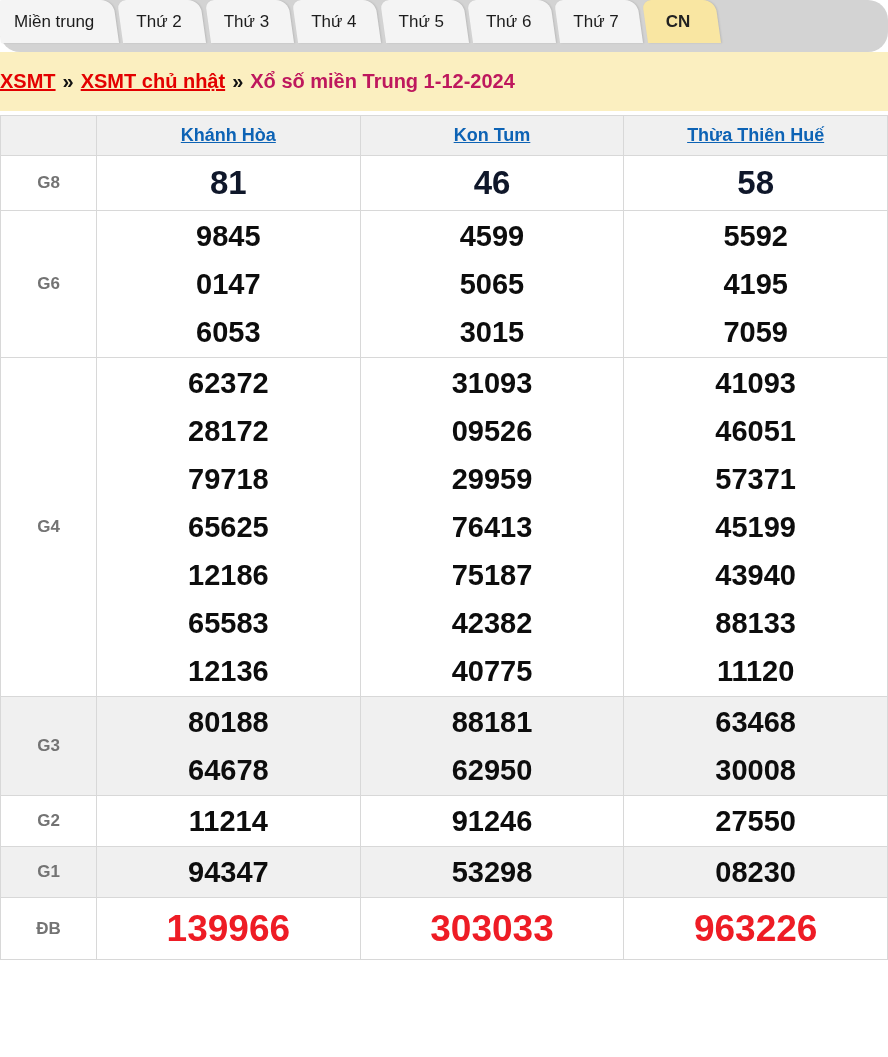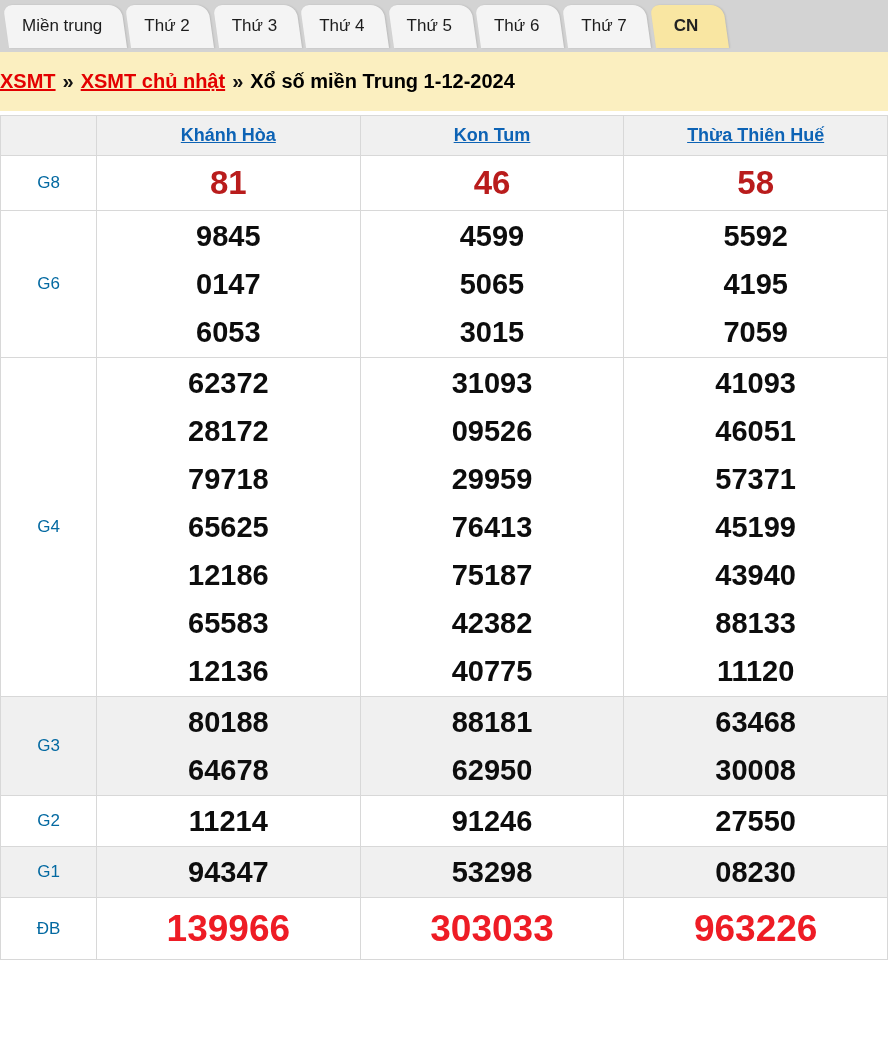--- a/index.html
+++ b/index.html
@@ -3,22 +3,22 @@
 <meta charset="utf-8">
 <style>
   html,body{margin:0;padding:0;}
   body{
     width:888px;height:1057px;overflow:hidden;background:#fff;
     font-family:"Liberation Sans", sans-serif;
     -webkit-font-smoothing:antialiased;
   }
   
   .tabbar{
-    background:#d3d3d3;height:52px;display:flex;align-items:center;
-    padding-left:8px;position:relative;
+    background:#d3d3d3;height:52px;display:flex;align-items:flex-start;
+    padding-left:0;position:relative;border-radius:20px;
   }
   .tab{
     position:relative;height:43px;display:flex;align-items:center;
     padding:0 17px;margin-right:8px;font-size:17px;color:#1c1c1c;
     cursor:pointer;white-space:nowrap;z-index:1;
   }
   .tab:first-child{margin-left:-3px;}
   .tab::before{
     content:"";position:absolute;inset:0;left:-2px;right:-2px;z-index:-1;
     background:#f4f4f4;border-radius:9px 12px 0 0;
@@ -27,38 +27,38 @@
   }
   .tab.active{font-weight:bold;color:#222;padding:0 22px;}
   .tab.active::before{background:#f9e6a2;}
   
   .banner{
     background:#fbefc0;height:59px;display:flex;align-items:center;
     justify-content:flex-start;font-size:20px;font-weight:bold;color:#121212;
   }
   .banner .crumb-link{color:#e30000;text-decoration:underline;cursor:pointer;}
   .banner .crumb-sep{margin:0 7px;color:#121212;}
-  .banner .crumb-text{color:#000000;}
+  .banner .crumb-text{color:#be185d;}
   
   .table-wrap{margin-top:4px;}
   table.results{
     width:100%;border-collapse:collapse;table-layout:fixed;
   }
   table.results col.c-label{width:96px;}
   table.results th,table.results td{
     border:1px solid #d8d8d8;text-align:center;vertical-align:middle;padding:0;margin-left:18px;
   }
   thead th{height:39px;background:#f0f0f0;font-size:18px;font-weight:bold;}
   thead th a{color:#0d63b5;text-decoration:underline;cursor:pointer;}
   tr.shaded td{background:#f0f0f0;}
-  td.prize-label{font-size:17px;font-weight:400;color:#0369a1;}
+  td.prize-label{font-size:17px;font-weight:700;color:#737373;}
   .num{font-weight:bold;font-size:29px;color:#0d0d0d;line-height:48px;}
   tr.single td{height:50px;}
   tr.row-g8 td{height:54px;}
-  tr.row-g8 .num{color:#b91c1c;font-size:33px;}
+  tr.row-g8 .num{color:#0f172a;font-size:33px;}
   tr.row-db td{height:61px;}
   tr.row-db .num{color:#ee1c25;font-size:37px;line-height:60px;}
   tr.multi td.vals{padding:1px 4px;}
 </style>
 </head>
 <body>
 
 <div class="tabbar">
     <div class="tab">
       <span>Miền trung</span>

